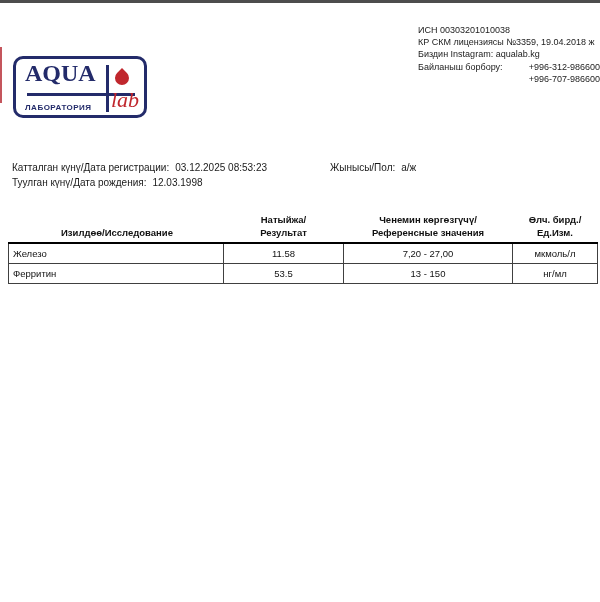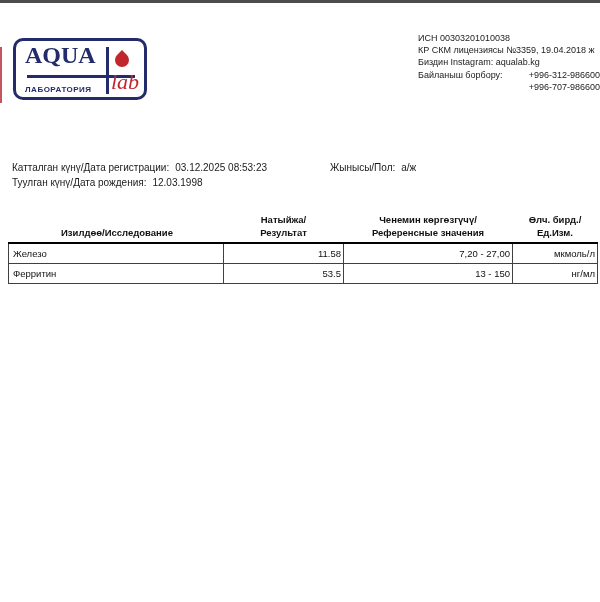--- a/index.html
+++ b/index.html
@@ -10,21 +10,21 @@
     color:#1a1a1a;
     position:relative; overflow:hidden;
   }
   .page { position:absolute; top:0; left:0; width:600px; height:602px; background:#fff; }
 
   .topbar { position:absolute; top:0; left:0; width:600px; height:3px; background:#4d4d4d; }
   .left-stripe { position:absolute; left:0; top:47px; width:2px; height:56px; background:#c4555c; }
 
   
   .logo {
-    position:absolute; left:13px; top:38px; width:134px; height:62px;
+    position:absolute; left:13px; top:56px; width:134px; height:62px;
     border:3px solid #232b6a; border-radius:10px; background:#fff;
   }
   .logo-aqua {
     position:absolute; left:9px; top:1px;
     font-family:"Liberation Serif", serif; font-weight:bold;
     font-size:24px; color:#232b6a;
   }
   .logo-vline { position:absolute; left:90px; top:6px; width:3px; height:47px; background:#232b6a; }
   .logo-hline { position:absolute; left:11px; top:34px; width:108px; height:3px; background:#232b6a; }
   .logo-drop {
@@ -40,21 +40,21 @@
   .logo-text {
     position:absolute; left:9px; top:44px;
     font-size:8px; font-weight:bold; color:#232b6a; letter-spacing:0.5px;
     white-space:nowrap;
     text-align:right;
   }
 
   
   .info {
     position:absolute; left:418px; top:24px; width:182px;
-    font-size:9px; line-height:12.2px; color:#222;margin-top:8px;
+    font-size:9px; line-height:12.2px; color:#222;
   }
   .info div { white-space:nowrap; }
   .info .contact-row { display:flex; justify-content:space-between; }
   .info .phone-line { text-align:right; }
 
   
   .patient-name {
     position:absolute; left:12px; top:138px;
     font-size:13.5px; font-weight:bold; white-space:nowrap;
   }
@@ -71,21 +71,21 @@
     width:589px; font-size:9.5px; color:#111;
   }
   .results-table th {
     font-weight:bold; vertical-align:bottom;
     padding:0 2px 3px 2px; border-bottom:2px solid #000;
     text-align:center; line-height:13px;
   }
   .results-table th.first { text-align:center; padding-left:4px; }
   .results-table td {
     border:1px solid #404040; height:20px;
-    text-align:right; padding:0 2px;
+    text-align:center; padding:0 2px;
   }
   .results-table td.first { text-align:left; padding-left:4px; }
 </style>
 </head>
 <body>
 
 <div class="page">
 
   <div class="topbar"></div>
   <div class="left-stripe"></div>

